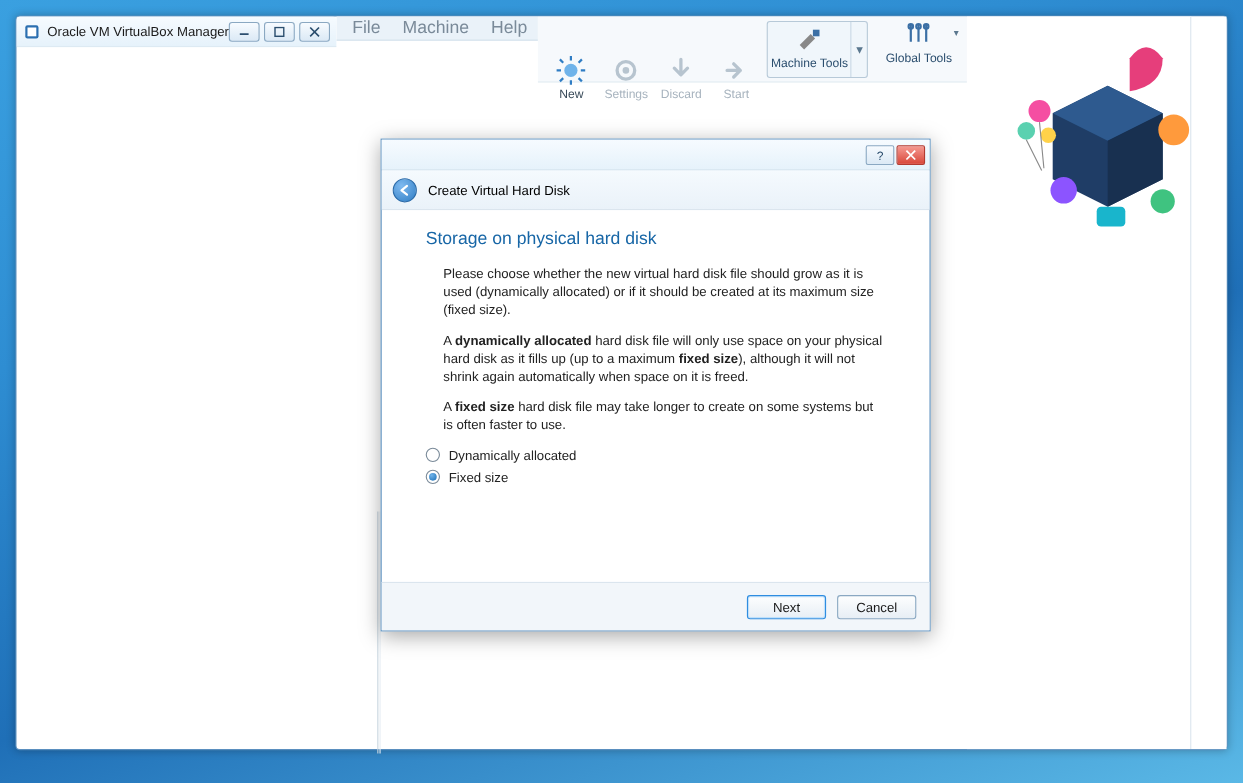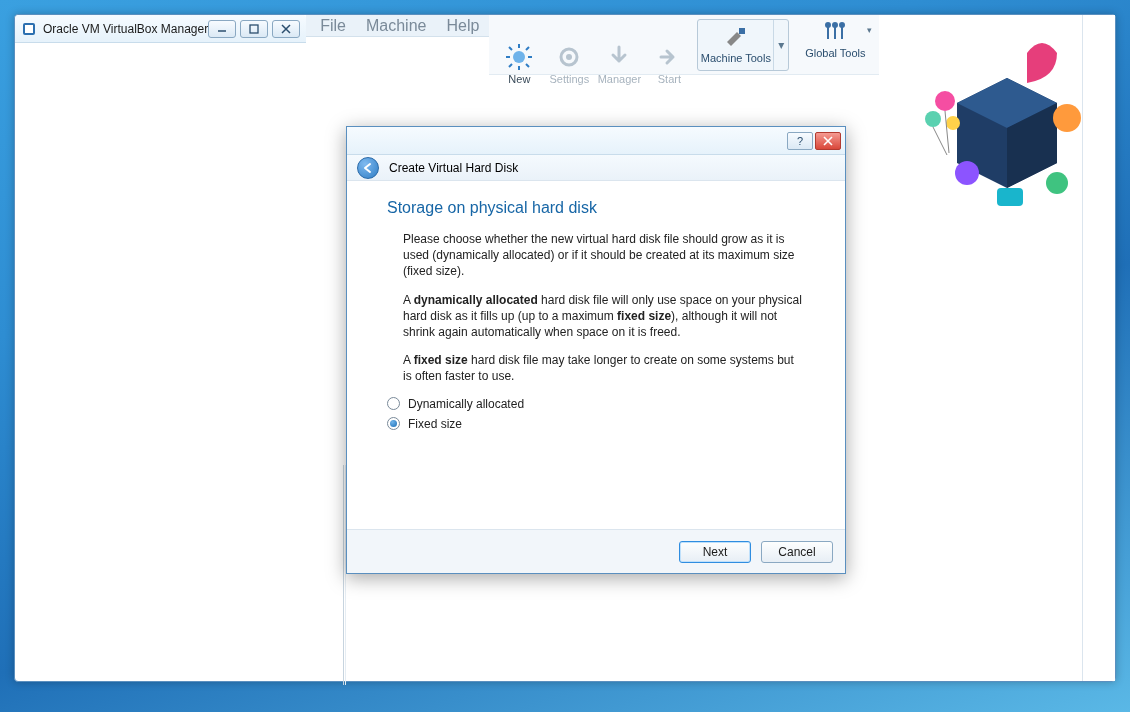--- a/index.html
+++ b/index.html
@@ -70,21 +70,21 @@
     height: 60px;
     background: #f6f9fc;
     border-bottom: 1px solid #e2ebf2;
     display: flex;
     align-items: center;
     padding: 2px 6px;
     gap: 2px;
   }
   .tool-btn {
     width: 48px; height: 56px;
-    display: flex; flex-direction: column; align-items: center; justify-content: center;
+    display: flex; flex-direction: column; align-items: center; justify-content: flex-end;
     gap: 2px;
     font-size: 11px;
     color: #3a4b5a;
     border-radius: 3px;
     margin-top: 39px;
   }
   .tool-btn.disabled { color: #a7b3be; }
   .tool-icon { width: 28px; height: 28px; }
   .toolbar-spacer { flex: 1; }
   .tool-group {
@@ -161,21 +161,21 @@
   .dlg-winbtn {
     width: 26px; height: 18px;
     border: 1px solid #8aa8c2;
     border-radius: 2px;
     background: linear-gradient(#f7fbff,#dbe9f5);
     display:flex; align-items:center; justify-content:center;
   }
   .dlg-winbtn.red { background: linear-gradient(#f59a92,#d9473a); border-color:#b23a30; }
   .dlg-winbtn.red svg path { stroke:#fff; }
   .dialog-header {
-    height: 26px;
+    height: 36px;
     border-bottom: 1px solid #dbe5ee;
     display: flex; align-items:center;
     padding: 0 10px;
     gap: 10px;
     background: linear-gradient(#f5fafe,#eaf2f9);
   }
   .back-btn {
     width: 22px; height: 22px;
     border-radius: 50%;
     background: radial-gradient(circle at 35% 30%, #7fbaf0, #2f7dc4);
@@ -306,21 +306,21 @@
           </svg>
       </span>
       <span>Settings</span>
     </div>
     <div class="tool-btn disabled">
       <span class="tool-icon">
         <svg viewBox="0 0 28 28">
             <path d="M14 4 L14 18 M8 12 L14 18 L20 12" fill="none" stroke="#b7c4cf" stroke-width="3" stroke-linecap="round" stroke-linejoin="round"></path>
           </svg>
       </span>
-      <span>Manager</span>
+      <span>Discard</span>
     </div>
     <div class="tool-btn disabled">
       <span class="tool-icon">
         <svg viewBox="0 0 28 28">
             <path d="M6 14 L18 14 M12 8 L18 14 L12 20" fill="none" stroke="#b7c4cf" stroke-width="3" stroke-linecap="round" stroke-linejoin="round"></path>
           </svg>
       </span>
       <span>Start</span>
     </div>
     <div class="toolbar-spacer"></div>

